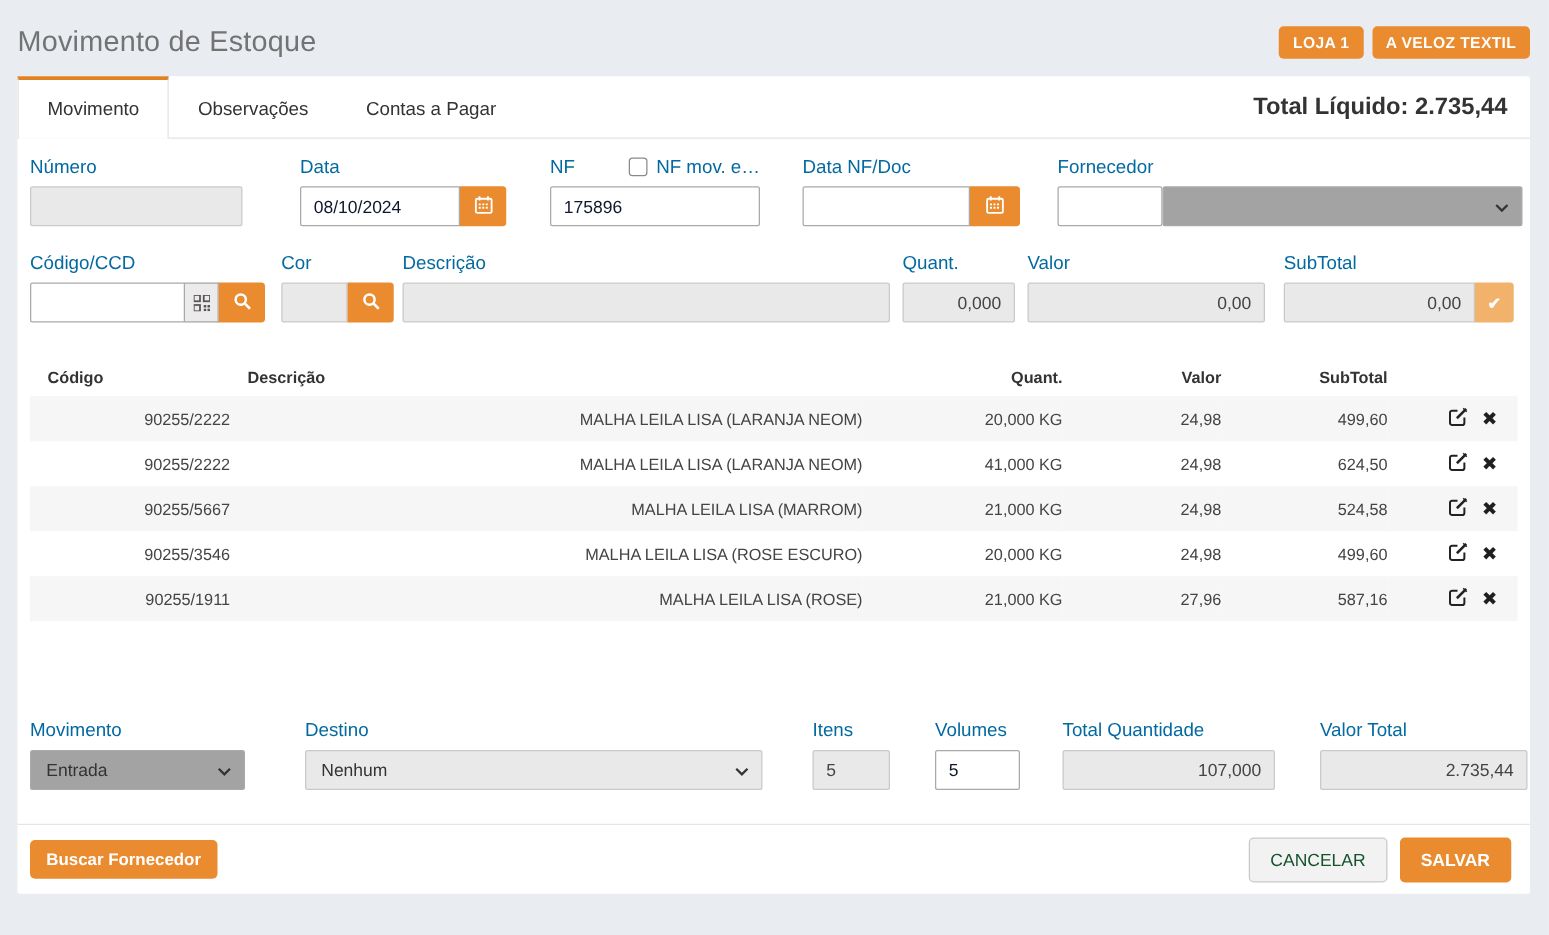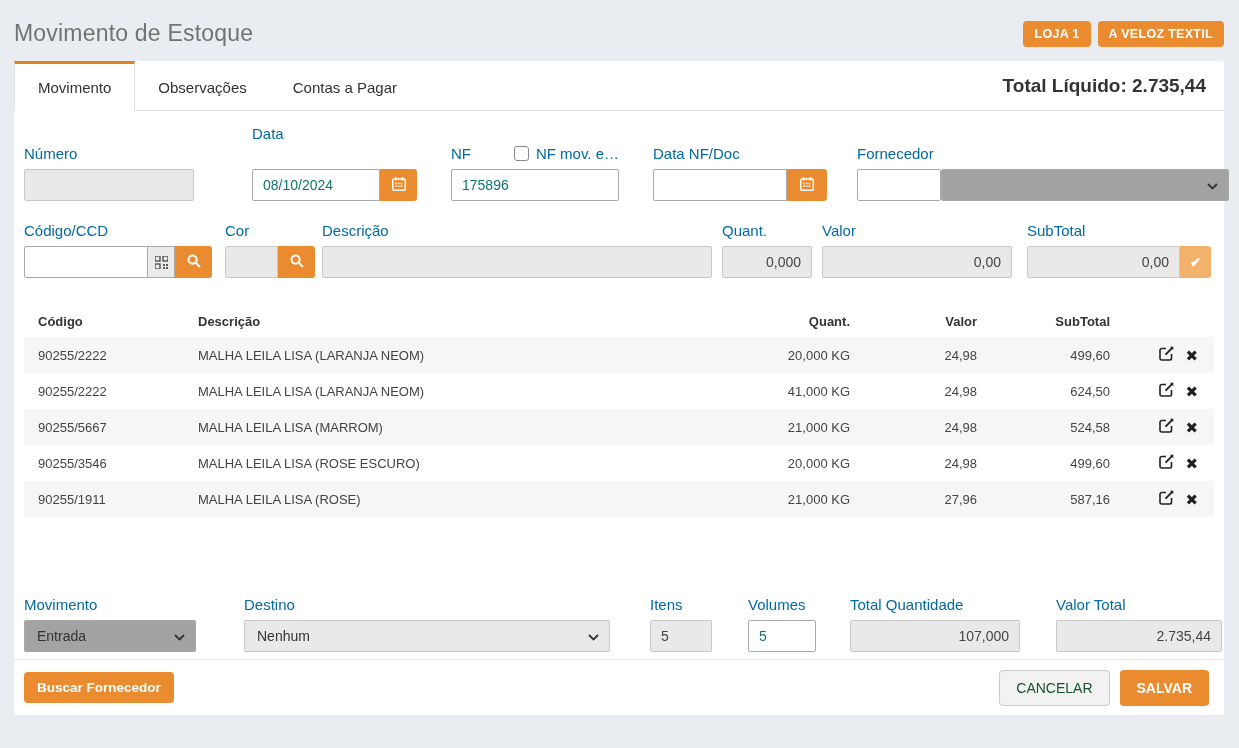--- a/index.html
+++ b/index.html
@@ -19,52 +19,52 @@
   .tab { display:flex; align-items:center; padding:0 23px; font-size:15px; color:#333; cursor:pointer; border-top:3px solid transparent; }
   .tab.active { border-top:3px solid #e08122; border-left:1px solid #e3e3e3; border-right:1px solid #e3e3e3; margin-bottom:-1px; background:#fff; }
   .tab-total { margin-left:auto; display:flex; align-items:center; padding-right:18px; font-size:19px; font-weight:bold; color:#333; }
 
   
   .form-area { padding-top:14px; }
   .frow { display:flex; align-items:flex-end; }
   .fgroup { display:flex; flex-direction:column; }
   .flabel { font-size:15px; color:#0369a1; margin-bottom:7px; }
   .label-line { display:flex; align-items:center; }
-  input[type=text] { height:32px; border:1px solid #a9a9a9; border-radius:2px; padding:0 10px; font-size:14px; font-family:inherit; color:#0f766e; background:#fff; outline:none; }
+  input[type=text] { height:32px; border:1px solid #a9a9a9; border-radius:2px; padding:0 10px; font-size:14px; font-family:inherit; color:#0f172a; background:#fff; outline:none; }
   input.dis { background:#e9e9e9; border-color:#c9c9c9; color:#444; }
   input.num { text-align:right; }
   .igroup { display:flex; }
   .igroup input { border-radius:2px 0 0 2px; }
   .addon { width:27px; height:32px; background:#eceaea; border:1px solid #a9a9a9; border-left:none; display:flex; align-items:center; justify-content:center; }
   .sq-btn { width:37px; height:32px; background:#e98b2e; border:none; border-radius:0 3px 3px 0; display:flex; align-items:center; justify-content:center; cursor:pointer; }
   .sq-btn.light { background:#f3b26b; width:31px; }
   .sel { height:32px; border:1px solid #a9a9a9; border-radius:2px; background:#a3a3a3; display:flex; align-items:center; padding:0 12px; font-size:14px; color:#333; position:relative; cursor:pointer; }
   .sel .chev { position:absolute; right:10px; }
   .sel.dis { background:#e9e9e9; border-color:#c9c9c9; }
   .cb { width:15px; height:15px; border:1px solid #8a8a8a; border-radius:3px; background:#fff; appearance:none; -webkit-appearance:none; margin:0 7px 0 0; cursor:pointer; }
 
   
   .g-numero { margin-left:10px; width:170px; }
-  .g-data { margin-left:58px; width:166px;gap:20px; }
+  .g-data { margin-left:46px; width:166px; }
   .g-nf { margin-left:34px; width:168px; }
   .g-datanf { margin-left:34px; width:174px; }
   .g-forn { margin-left:30px; width:372px; }
   .row2 { margin-top:21px; }
   .g-ccd { margin-left:10px; width:188px; }
   .g-cor { margin-left:13px; width:90px; }
   .g-desc { margin-left:7px; width:390px; }
   .g-quant { margin-left:10px; width:90px; }
   .g-valor { margin-left:10px; width:190px; }
   .g-subt { margin-left:15px; width:184px; }
 
   
   .tbl-wrap { margin:30px 10px 0 10px; }
   table { width:100%; border-collapse:collapse; }
   th { font-size:13px; font-weight:bold; color:#333; text-align:left; padding:6px 0 8px 14px; }
-  td { font-size:13px; color:#444; padding:8px 0 8px 14px; height:31px; }
+  td { font-size:13px; color:#444; padding:8px 0 8px 14px; height:31px;text-align:right; }
   tr.stripe td { background:#f6f6f7; }
   th.num, td.num { text-align:right; padding-left:0; }
   col.c-cod { width:160px; } col.c-qua { width:160px; } col.c-val { width:127px; } col.c-sub { width:133px; } col.c-act { width:104px; }
   td.actions { text-align:right; padding-right:16px; white-space:nowrap; }
   .act-icon { display:inline-block; vertical-align:middle; cursor:pointer; }
   .edit-ic { margin-right:10px; }
   .x-ic { font-size:15px; font-weight:bold; color:#1f1f1f; line-height:1; }
 
   
   .summary { margin-top:79px; }

